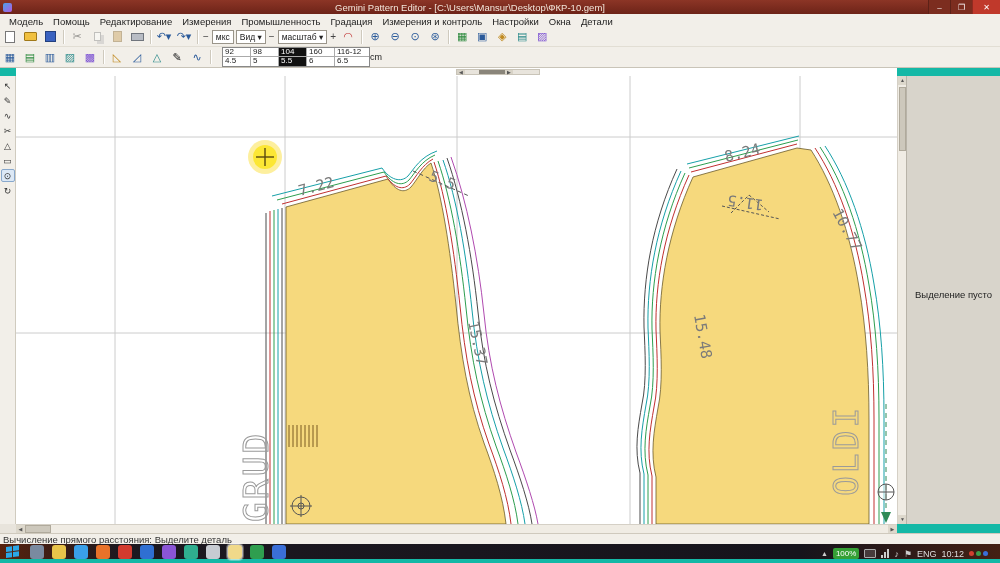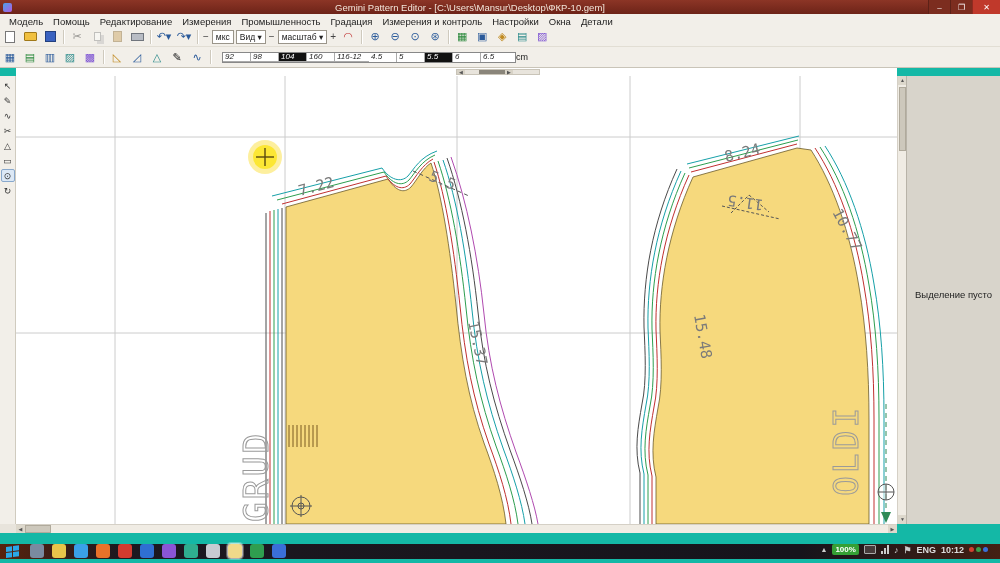--- a/index.html
+++ b/index.html
@@ -36,21 +36,21 @@
   .ic-copy { width:7px; height:9px; border:1px solid #888; background:#fff; box-shadow:3px 3px 0 #bbb; }
   .ic-paste { width:9px; height:11px; background:#caa05a; border:1px solid #8a6a30; }
   .ic-print { width:13px; height:8px; background:#b8bcc4; border:1px solid #70757d; }
   .tbox { border:1px solid #9a958a; background:#fff; font-size:8.5px; height:14px; line-height:12px;
     padding:0 3px; margin:0 1px; white-space:nowrap; flex:0 0 auto; }
   .tsign { font-size:10px; color:#444; margin:0 2px; flex:0 0 auto; }
   .blue { color:#2a5a9a; } .green { color:#2d8a3e; } .teal { color:#2a8a8a; }
   .gold { color:#c08a20; } .red { color:#c03030; } .purp { color:#7a4fd2; }
 
   
-  .sizetable { display:flex; flex-direction:row; margin-left:8px; border:1px solid #888; flex:0 0 auto;font-style:italic; }
+  .sizetable { display:flex; flex-direction:column; margin-left:8px; border:1px solid #888; flex:0 0 auto; }
   .strow { display:flex; }
   .stcell { width:28px; height:9px; font-size:8px; line-height:8px; padding-left:2px;
     background:#fff; border-right:1px solid #aaa; color:#222; }
   .strow:first-child .stcell { border-bottom:1px solid #aaa; }
   .stcell.last { width:34px; border-right:none; }
   .stcell.sel { background:#111; color:#fff; }
   .cm { font-size:9px; flex:0 0 auto; }
 
   
   .topslider { position:absolute; top:68px; left:16px; width:881px; height:8px; background:#fff; }
@@ -86,21 +86,21 @@
   .hscroll .thumb { width:26px; background:#cdc8bc; border:1px solid #b0aa9c; }
   .hscroll .track { flex:1; }
 
   
   .statusbar { position:absolute; left:0; top:533px; width:100%; height:11px; background:#f2efe9;
     border-top:1px solid #cfc9bd; display:flex; align-items:center; padding-left:3px; font-size:9.5px; color:#333; }
 
   
   .taskbar { position:absolute; left:0; top:544px; width:100%; height:15px;
     background:linear-gradient(90deg,#58220e 0%,#1c1820 12%,#16141c 80%,#442013 100%);
-    display:flex; align-items:flex-start; color:#ddd;font-weight:bold; }
+    display:flex; align-items:flex-end; color:#ddd; }
   .start { width:26px; height:100%; display:flex; align-items:center; justify-content:center; }
   .tbicons { display:flex; gap:8px; margin-left:4px; align-items:center; }
   .tbi { width:14px; height:14px; border-radius:3px; flex:0 0 auto; }
   .tbi.active { box-shadow:0 0 0 2px rgba(255,255,255,.3); outline:1px solid rgba(255,255,255,.5); }
   .tray { margin-left:auto; display:flex; align-items:center; gap:5px; padding-right:3px; font-size:9px; }
   .tray .up { font-size:7px; color:#ccc; }
   .batt { background:#35a035; color:#fff; font-size:8px; padding:0 3px; height:11px; line-height:11px; border-radius:2px; }
   .ickbd { width:12px; height:9px; border:1px solid #aaa; border-radius:1px; background:rgba(255,255,255,.15); }
   .netbars { display:flex; align-items:flex-end; gap:1px; height:9px; }
   .netbars i { display:block; width:2px; background:#ccc; }
@@ -366,20 +366,23 @@
   </div>
 
   <div class="corner"></div>
   <div class="hscroll">
     <span class="ar">◀</span>
     <span class="thumb"></span>
     <span class="track"></span>
     <span class="ar">▶</span>
   </div>
 
+  <div class="statusbar">
+    <span>Вычисление прямого расстояния: Выделите деталь</span>
+  </div>
 
   <div class="taskbar">
     <span class="start">
       <svg width="14" height="13" viewBox="0 0 14 13">
         <g transform="skewY(-8) translate(0,2)" fill="#2aa7e8">
           <rect x="0" y="0" width="6" height="5"></rect>
             <rect x="7" y="0" width="6" height="5"></rect>
           <rect x="0" y="6" width="6" height="5"></rect>
             <rect x="7" y="6" width="6" height="5"></rect>
         </g>

